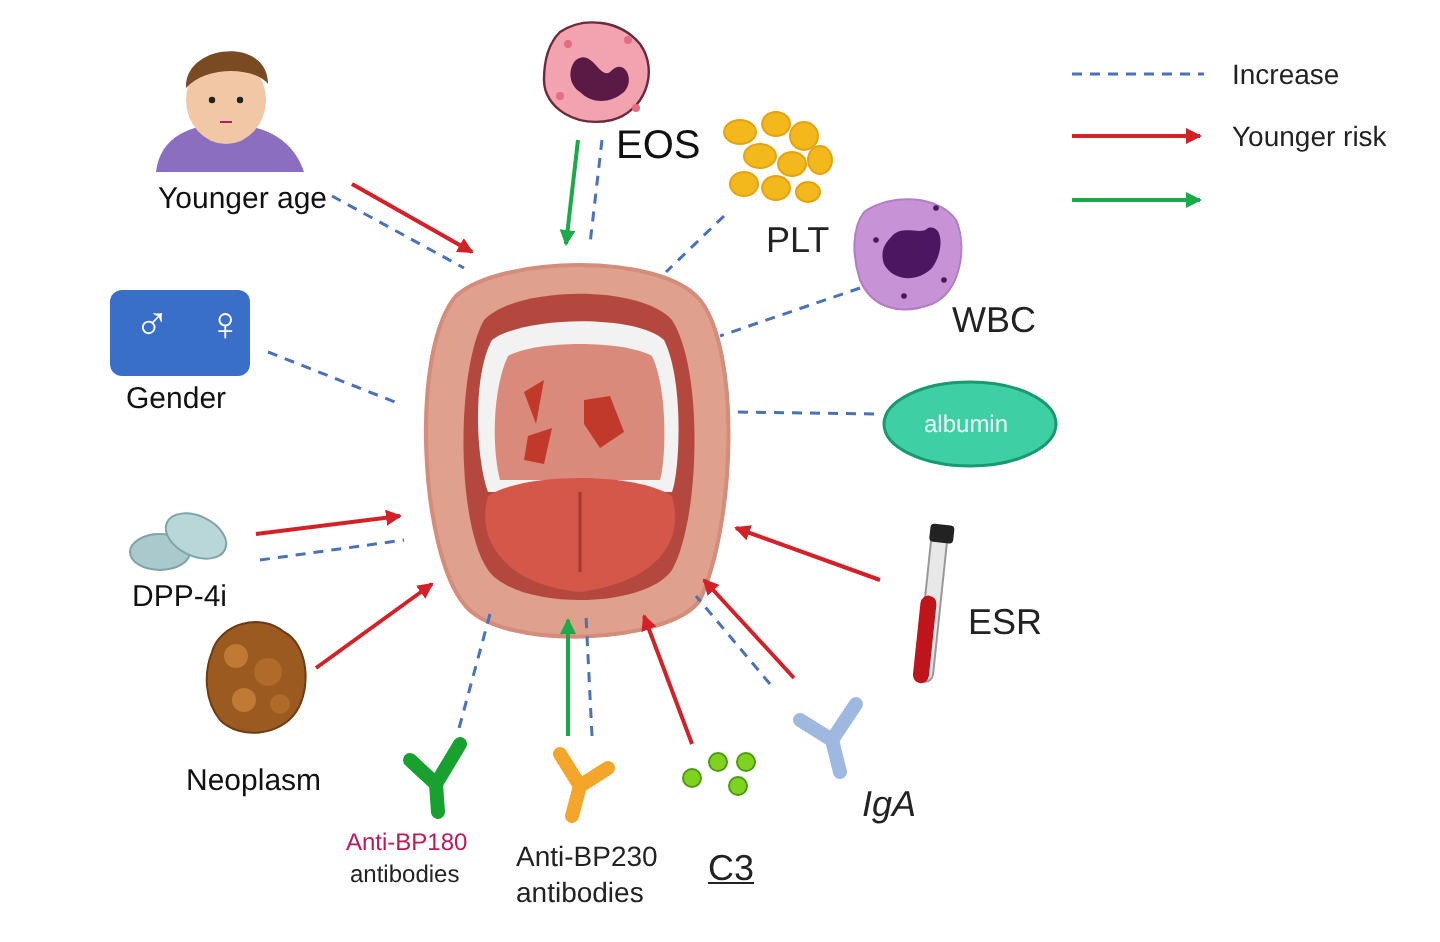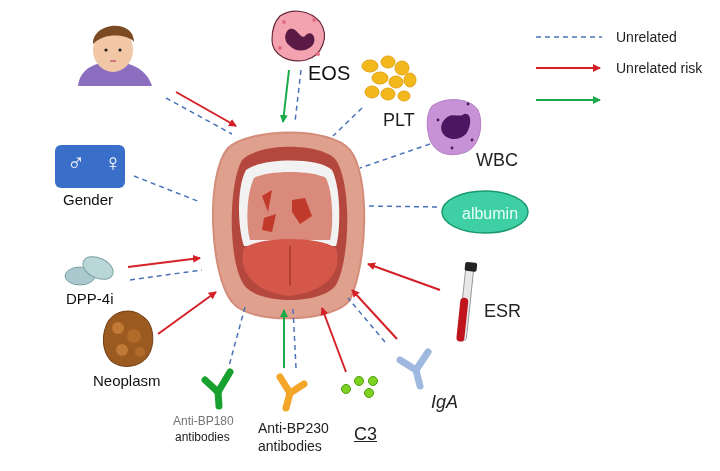--- a/index.html
+++ b/index.html
@@ -157,31 +157,32 @@
     <line x1="416" y1="370" x2="420" y2="386"></line>
   </g>
 
   <g>
     <rect x="462" y="267" width="8" height="74" rx="4" fill="#e8e8e8" stroke="#999" transform="rotate(6 466 304)"></rect>
     <rect x="460" y="298" width="8" height="44" rx="4" fill="#c0141c" transform="rotate(6 466 304)"></rect>
     <rect x="461" y="262" width="12" height="9" rx="2" fill="#222" transform="rotate(6 466 304)"></rect>
   </g>
 </svg>
 
-<div class="lbl lbl-leg" style="left:616px;top:29px;">Unrelated</div>
-<div class="lbl lbl-leg" style="left:616px;top:60px;">Unrelated risk</div>
+<div class="lbl lbl-leg" style="left:616px;top:29px;">Increase</div>
+<div class="lbl lbl-leg" style="left:616px;top:60px;">Younger risk</div>
 
+<div class="lbl lbl-b" style="left:79px;top:91px;">Younger age</div>
 <div class="lbl lbl-b" style="left:308px;top:62px;font-size:20px;">EOS</div>
 <div class="lbl lbl-s" style="left:383px;top:110px;">PLT</div>
 <div class="lbl lbl-s" style="left:476px;top:150px;text-align:right;">WBC</div>
-<div class="lbl" style="left:462px;top:205px;font-size:16px;color:#eafff6;">albumin</div>
+<div class="lbl" style="left:462px;top:205px;font-size:12px;color:#eafff6;">albumin</div>
 <div class="lbl" style="left:67px;top:149px;font-size:24px;color:#fff;letter-spacing:6px;">♂ ♀</div>
 <div class="lbl lbl-b" style="left:63px;top:191px;">Gender</div>
 <div class="lbl lbl-b" style="left:66px;top:290px;">DPP-4i</div>
-<div class="lbl lbl-b" style="left:93px;top:372px;">Neoplasm</div>
-<div class="lbl" style="left:173px;top:414px;font-size:12px;color:#737373;">Anti-BP180</div>
+<div class="lbl lbl-b" style="left:93px;top:382px;">Neoplasm</div>
+<div class="lbl" style="left:173px;top:414px;font-size:12px;color:#be185d;">Anti-BP180</div>
 <div class="lbl" style="left:175px;top:430px;font-size:12px;color:#222;">antibodies</div>
 <div class="lbl" style="left:258px;top:420px;font-size:14px;color:#222;">Anti-BP230</div>
 <div class="lbl" style="left:258px;top:438px;font-size:14px;color:#222;">antibodies</div>
 <div class="lbl lbl-s" style="left:354px;top:424px;text-decoration:underline;">C3</div>
 <div class="lbl lbl-s" style="left:431px;top:392px;font-style:italic;">IgA</div>
 <div class="lbl lbl-s" style="left:484px;top:301px;">ESR</div>
 </div>
 
 </body></html>

